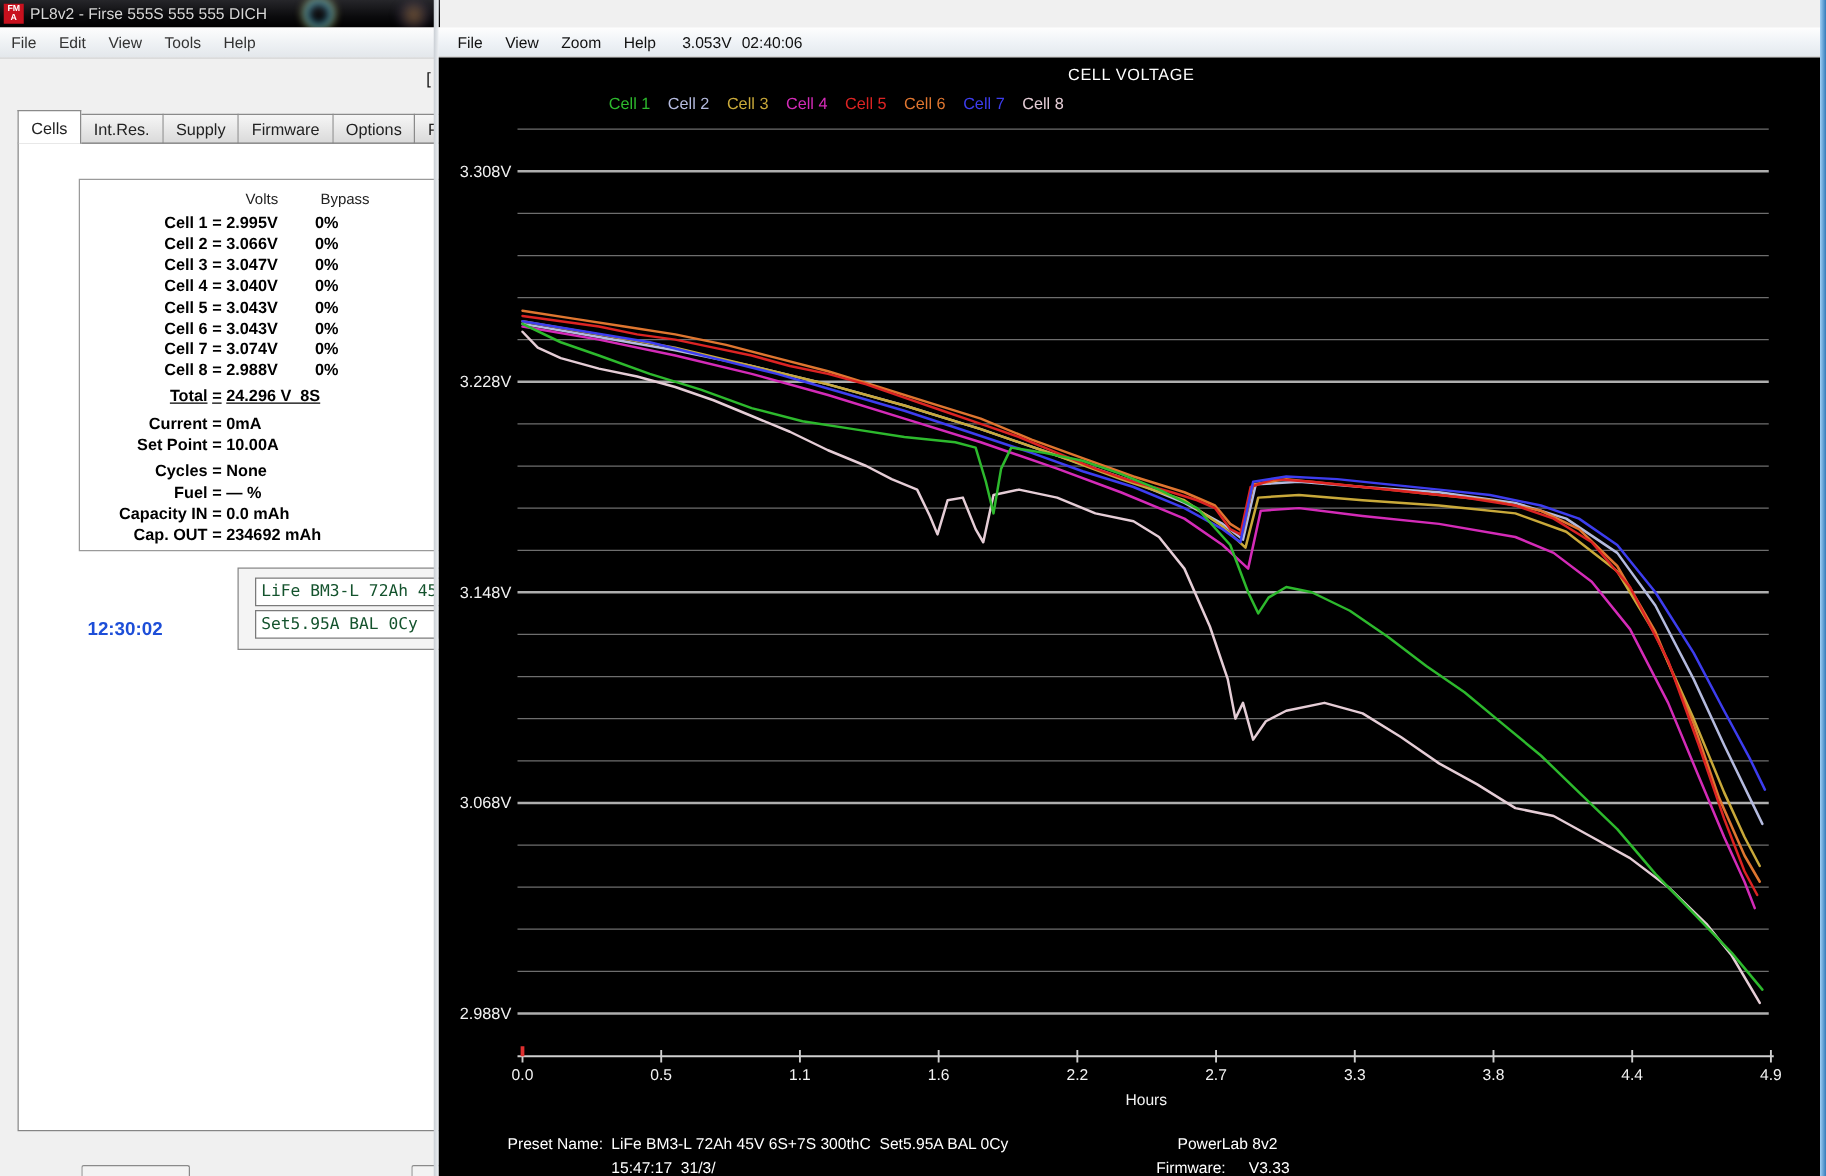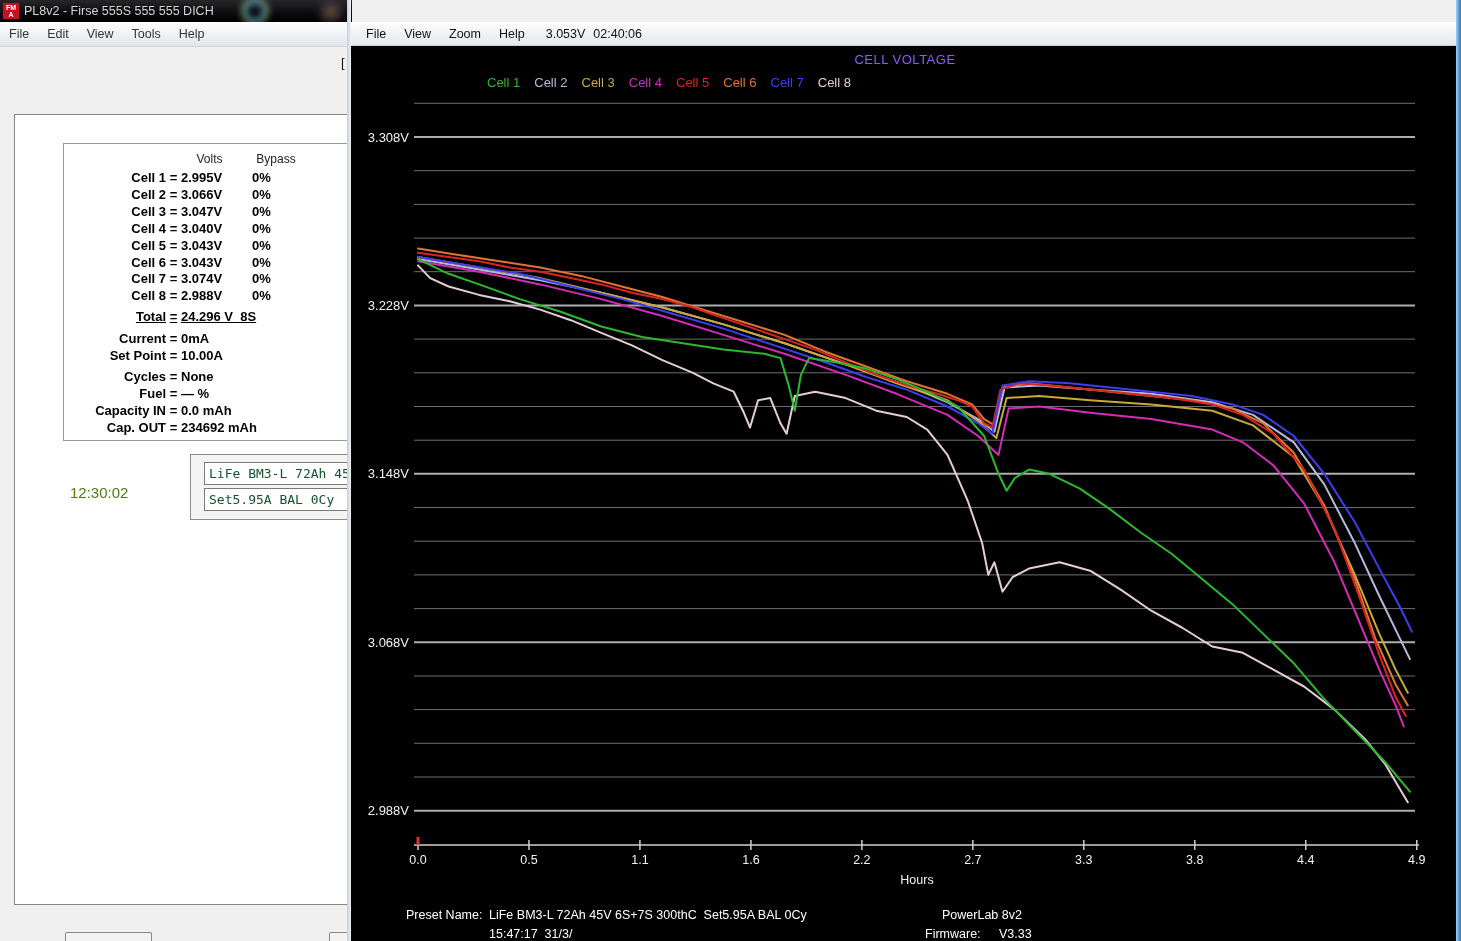--- a/index.html
+++ b/index.html
@@ -27,41 +27,41 @@
   .panel{position:absolute;left:14px;top:114px;width:346px;height:789px;background:#fff;border:1px solid #858585;}
   .groupbox{position:absolute;left:63px;top:143px;width:300px;height:296px;border:1px solid #9a9a9a;background:#fff;}
   .crow{position:absolute;left:0;display:flex;height:16px;line-height:16px;font-size:13px;font-weight:bold;color:#000;white-space:pre;}
   .crow .c-label{width:102px;text-align:right;}
   .crow .c-eq{width:15px;text-align:center;}
   .crow .c-val{min-width:57px;}
   .crow .c-byp{margin-left:14px;}
   .crow.header{font-weight:normal;font-size:12px;color:#222;}
   .crow.header .h-volts{width:57px;text-align:center;}
   .crow.header .h-byp{margin-left:13px;width:50px;text-align:center;}
-  #timer{position:absolute;left:70px;top:484px;font-size:15px;font-weight:normal;color:#4d7c0f;}
+  #timer{position:absolute;left:70px;top:495px;font-size:15px;font-weight:bold;color:#1d4ed8;}
   .preset-outer{position:absolute;left:190px;top:454px;width:165px;height:64px;border:1px solid #8a8a8a;background:#f4f4f4;}
   .preset-field{position:absolute;left:13px;height:21px;background:#fff;border:1px solid #7a7a7a;
     font-family:"DejaVu Sans Mono",monospace;font-size:13px;line-height:21px;color:#14532d;
     padding-left:4px;overflow:hidden;white-space:nowrap;}
   .partial-btn{position:absolute;height:9px;background:#f3f3f3;border:1px solid #8a8a8a;border-bottom:none;border-radius:2px 2px 0 0;}
   
   #graph-window{position:absolute;left:347px;top:0;width:1114px;height:941px;z-index:10;}
   #graph-frame-left{position:absolute;left:0;top:0;width:4px;height:941px;background:linear-gradient(90deg,#c9ced4,#eef1f4);}
   #graph-frame-right{position:absolute;right:0;top:0;width:5px;height:941px;background:linear-gradient(90deg,#9fd0f6,#2f77b6);}
   #graph-titlebar{position:absolute;left:4px;right:5px;top:0;height:22px;
     background:linear-gradient(#222226,#0a0a0c 60%,#000);overflow:hidden;}
   #graph-menubar{position:absolute;left:4px;right:5px;top:22px;height:24px;
     background:linear-gradient(#fefefe,#eef2f6 55%,#e4e9ee);border-bottom:1px solid #cfcfcf;
     display:flex;align-items:center;font-size:12.5px;color:#111;padding-left:6px;box-sizing:border-box;}
   #graph-content{position:absolute;left:4px;right:5px;top:46px;bottom:0;background:#000;}
   .winbtns{position:absolute;right:8px;top:2px;display:flex;gap:3px;}
   .winbtn{width:31px;height:16px;border:1px solid #5c5c5c;border-radius:3px;
     background:linear-gradient(#4e4e52,#1a1a1c 55%,#060607);color:#e8e8e8;
     font-size:10px;line-height:15px;text-align:center;}
-  #chart-title{position:absolute;left:554px;top:6px;transform:translateX(-50%);color:#8b5cf6;font-size:13px;letter-spacing:.5px;}
+  #chart-title{position:absolute;left:554px;top:6px;transform:translateX(-50%);color:#ffffff;font-size:13px;letter-spacing:.5px;}
   #legend{position:absolute;left:136px;top:29px;display:flex;gap:14px;font-size:13px;}
   .legend-item{white-space:nowrap;}
   #footer{position:absolute;left:0;top:0;width:100%;color:#fff;font-size:12.5px;}
   .f-item{position:absolute;white-space:pre;}
 </style>
 </head>
 <body>
 
 <div id="pl8-window">
   <div class="titlebar">
@@ -75,20 +75,28 @@
   </div>
   <div class="menubar" id="pl8-menu">
       <span class="menu-item">File</span>
       <span class="menu-item">Edit</span>
       <span class="menu-item">View</span>
       <span class="menu-item">Tools</span>
       <span class="menu-item">Help</span>
     </div>
   <div id="pl8-bracket">[</div>
   <div class="panel"></div>
+  <div class="tabstrip" id="pl8-tabs">
+      <span class="tab active">Cells</span>
+      <span class="tab">Int.Res.</span>
+      <span class="tab">Supply</span>
+      <span class="tab">Firmware</span>
+      <span class="tab">Options</span>
+      <span class="tab">Presets</span>
+    </div>
   <div class="groupbox" id="cells-groupbox">
       <div class="crow header" style="top: 7px;"><span class="c-label"></span><span class="c-eq"></span><span class="h-volts">Volts</span><span class="h-byp">Bypass</span></div>
       <div class="crow" style="top: 26px;"><span class="c-label">Cell 1</span><span class="c-eq">=</span><span class="c-val">2.995V</span><span class="c-byp">0%</span></div>
       <div class="crow" style="top: 42.9px;"><span class="c-label">Cell 2</span><span class="c-eq">=</span><span class="c-val">3.066V</span><span class="c-byp">0%</span></div>
       <div class="crow" style="top: 59.8px;"><span class="c-label">Cell 3</span><span class="c-eq">=</span><span class="c-val">3.047V</span><span class="c-byp">0%</span></div>
       <div class="crow" style="top: 76.7px;"><span class="c-label">Cell 4</span><span class="c-eq">=</span><span class="c-val">3.040V</span><span class="c-byp">0%</span></div>
       <div class="crow" style="top: 93.6px;"><span class="c-label">Cell 5</span><span class="c-eq">=</span><span class="c-val">3.043V</span><span class="c-byp">0%</span></div>
       <div class="crow" style="top: 110.5px;"><span class="c-label">Cell 6</span><span class="c-eq">=</span><span class="c-val">3.043V</span><span class="c-byp">0%</span></div>
       <div class="crow" style="top: 127.4px;"><span class="c-label">Cell 7</span><span class="c-eq">=</span><span class="c-val">3.074V</span><span class="c-byp">0%</span></div>
       <div class="crow" style="top: 144.3px;"><span class="c-label">Cell 8</span><span class="c-eq">=</span><span class="c-val">2.988V</span><span class="c-byp">0%</span></div>

